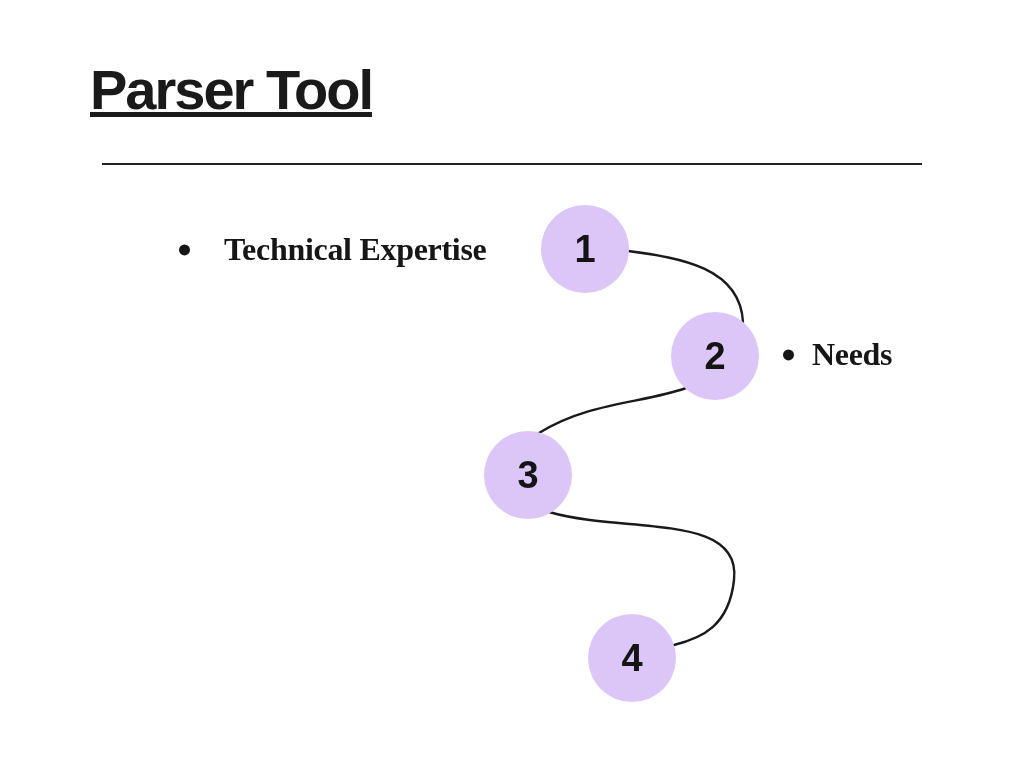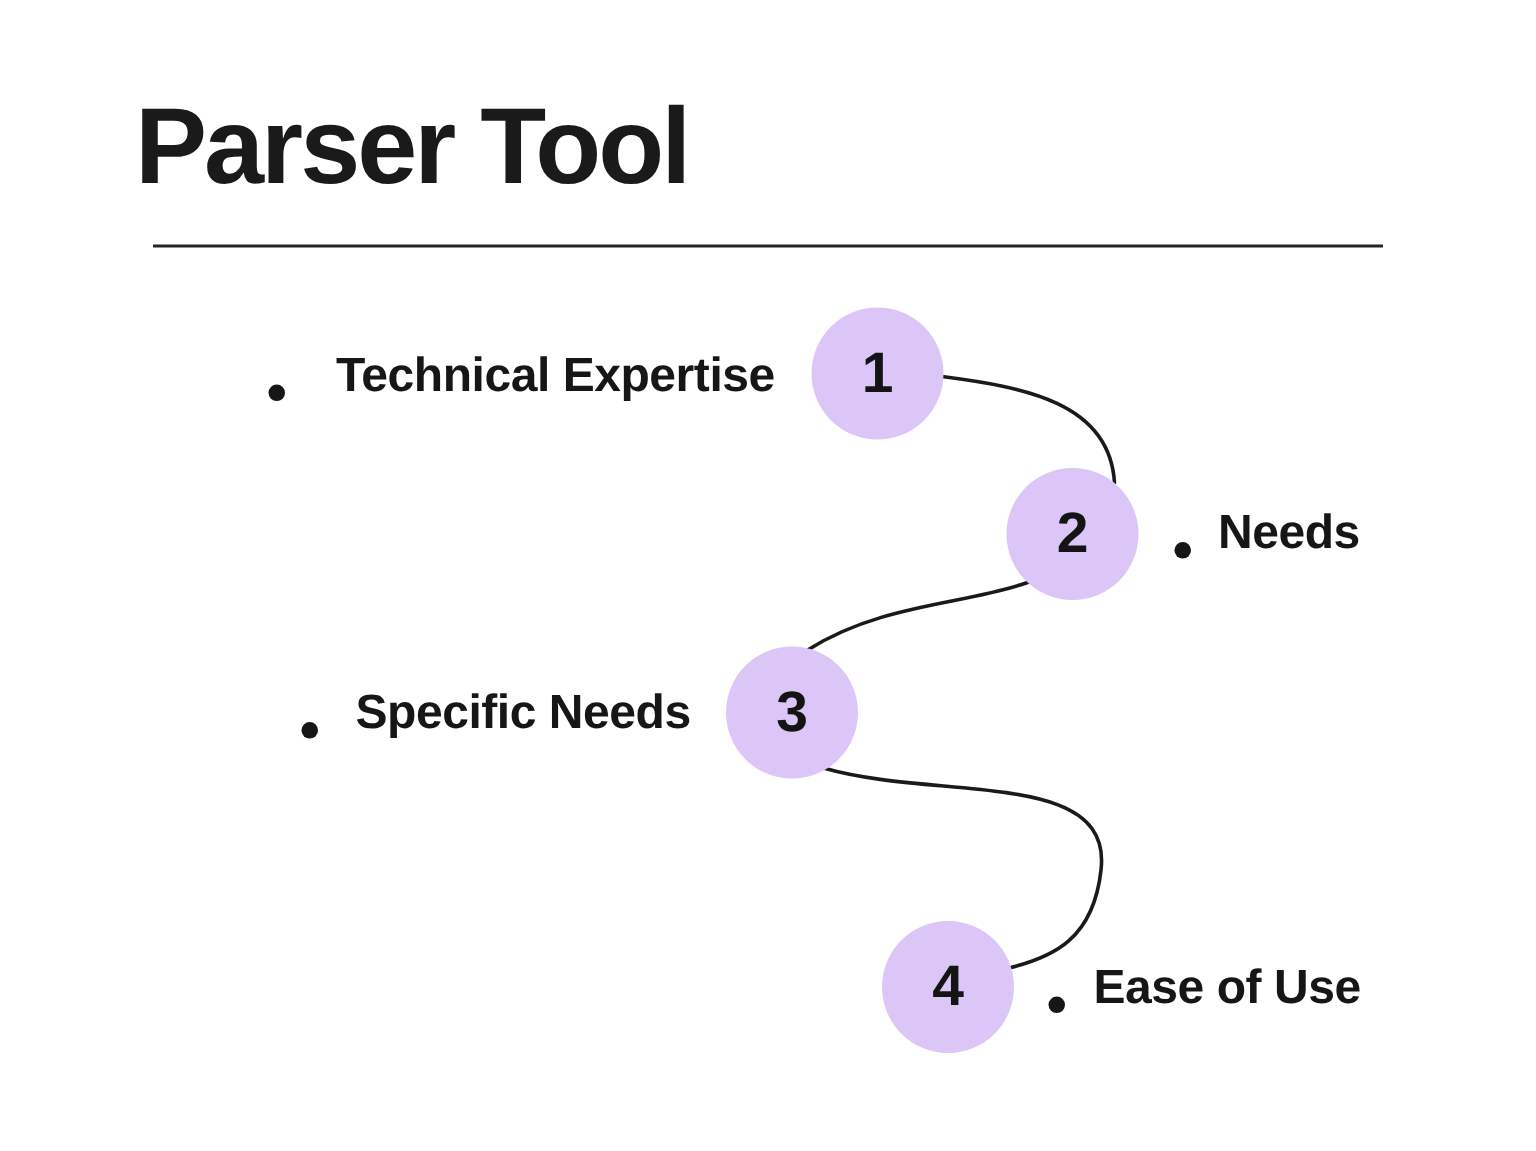--- a/index.html
+++ b/index.html
@@ -13,26 +13,27 @@
     height: 767px;
     background: #ffffff;
     overflow: hidden;
     font-family: "Liberation Sans", sans-serif;
     color: #161616;
   }
   .page-title {
     position: absolute;
     left: 90px;
     top: 62px;
-    font-size: 72px;
+    font-size: 56px;
     font-weight: 700;
     letter-spacing: -2px;
     line-height: 1;
     color: #1a1a1a;
     white-space: nowrap;
+    text-decoration: underline;
   }
   .title-underline {
     position: absolute;
     left: 102px;
     top: 163px;
     width: 820px;
     height: 2px;
     background: #242424;
   }
   .connector-svg {
@@ -60,23 +61,24 @@
     line-height: 1;
   }
   .circle-1 { left: 541px; top: 205px; }
   .circle-2 { left: 671px; top: 312px; }
   .circle-3 { left: 484px; top: 431px; }
   .circle-4 { left: 588px; top: 614px; }
 
   .bullet-item {
     position: absolute;
     display: flex;
-    align-items: flex-end;
+    align-items: center;
     transform: translateY(-50%);
     white-space: nowrap;
+    font-family: Liberation Serif, serif;
   }
   .bullet-dot {
     width: 11px;
     height: 11px;
     border-radius: 50%;
     background: #161616;
     flex: 0 0 auto;
   }
   .bullet-label {
     font-size: 32px;
@@ -123,22 +125,14 @@
   </div>
 
   <div class="bullet-item item-1">
     <span class="bullet-dot"></span>
     <span class="bullet-label">Technical Expertise</span>
   </div>
   <div class="bullet-item item-2">
     <span class="bullet-dot"></span>
     <span class="bullet-label">Needs</span>
   </div>
-  <div class="bullet-item item-3">
-    <span class="bullet-dot"></span>
-    <span class="bullet-label">Specific Needs</span>
-  </div>
-  <div class="bullet-item item-4">
-    <span class="bullet-dot"></span>
-    <span class="bullet-label">Ease of Use</span>
-  </div>
 
 </div>
 
 </body></html>

